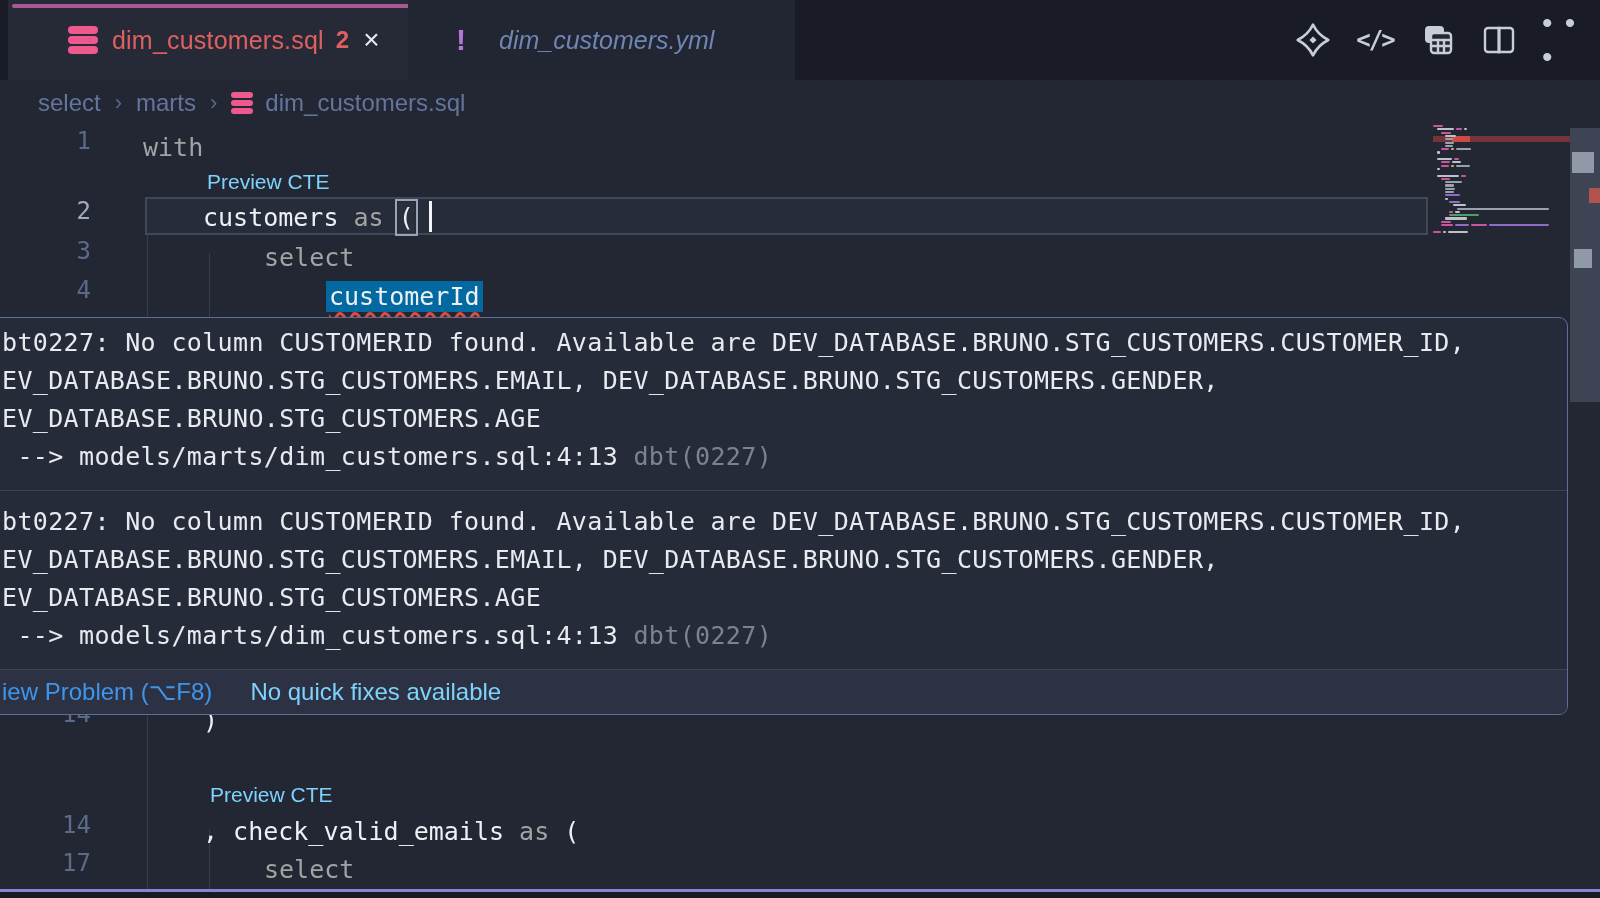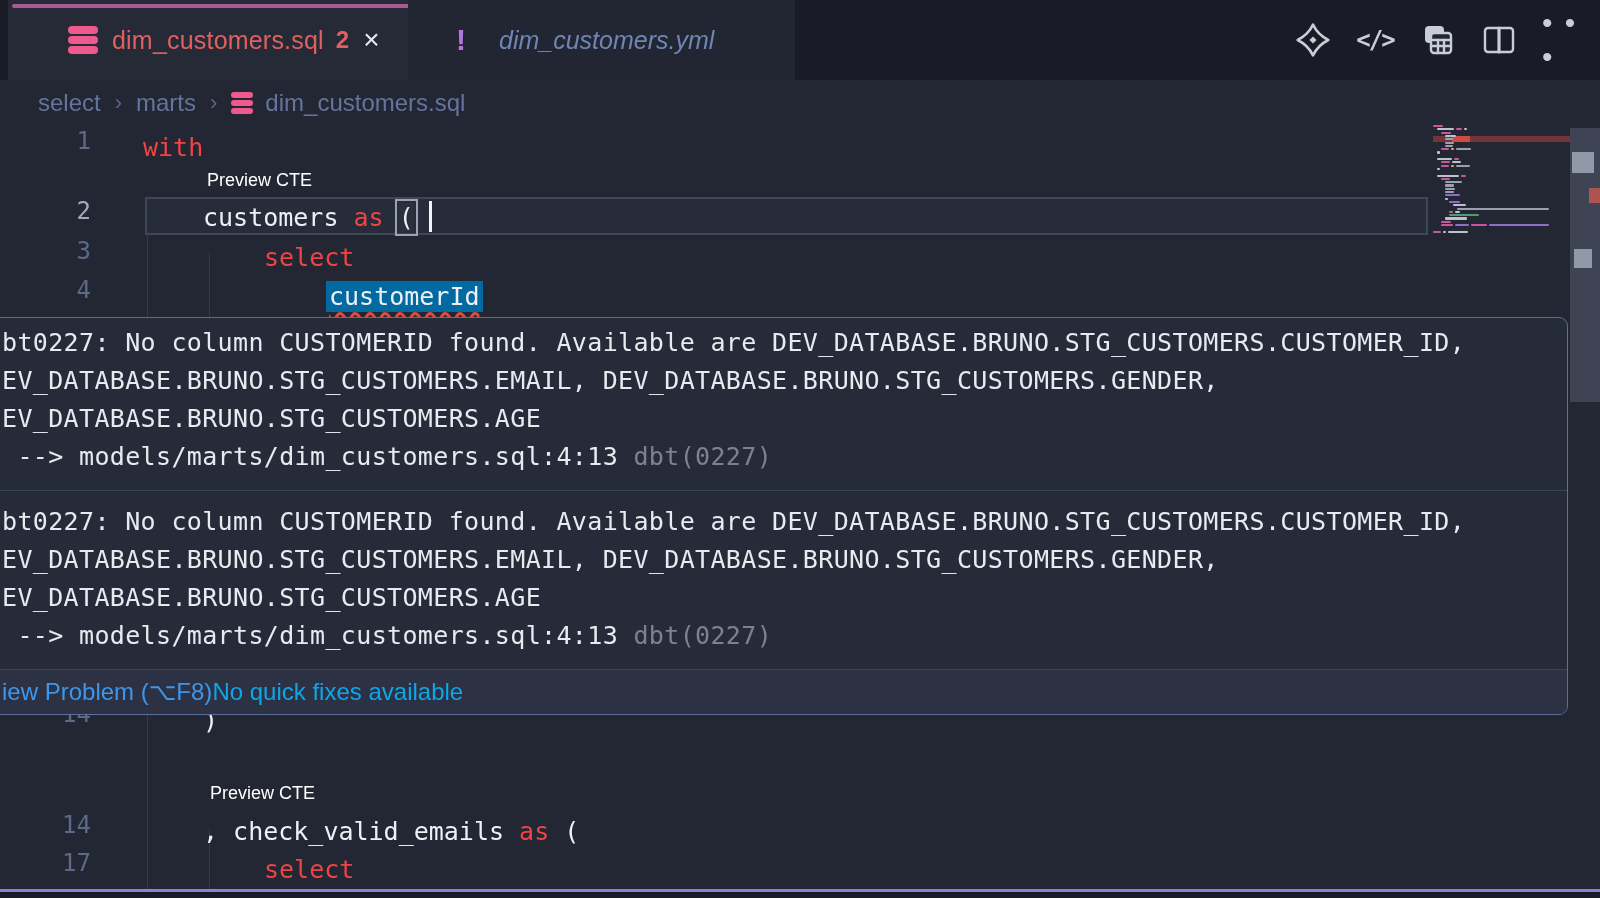--- a/index.html
+++ b/index.html
@@ -34,22 +34,22 @@
   .crumb-sep { font-size:22px; color:#55678c; margin:0 14px; }
   .breadcrumbs .db-icon { margin-right:12px; }
 
   
   .editor { position:absolute; left:0; top:125px; width:1600px; height:773px; }
   .row { position:absolute; left:0; width:1430px; height:40px; display:flex; align-items:center;
          font-family:"DejaVu Sans Mono", monospace; font-size:25px; color:#edf0f5; white-space:pre; }
   .gutter { position:absolute; left:0; top:0; width:91px; text-align:right; font-size:24px; color:#5b6b87; }
   .gutter.active { color:#a0abc0; }
   .code { position:absolute; left:143px; top:0; height:40px; display:flex; align-items:center; white-space:pre; }
-  .kw { color:#ef4444; }
-  .lens { position:absolute; font-size:18px; color:#ffffff; font-family:"Liberation Sans",sans-serif; }
+  .kw { color:#a3a3a3; }
+  .lens { position:absolute; font-size:21px; color:#7dd3fc; font-family:"Liberation Sans",sans-serif; }
   .cur-line-box { position:absolute; left:145px; width:1283px; height:38px; border:2px solid #3f4859; background:#272c3b; }
   .bracket-box { outline:2px solid #9aa2b4; outline-offset:2px; background:#2b303e; }
   .caret { position:absolute; width:3px; height:31px; background:#f2f4f8; }
   .word-hl { background:#0369a1; padding:1px 3px; text-decoration-line:underline; text-decoration-style:wavy;
              text-decoration-color:#de4b3c; text-decoration-thickness:2.5px; text-underline-offset:7px; }
   .guide { position:absolute; width:1px; background:#353c4d; }
 
   
   .minimap { position:absolute; left:1433px; top:0; width:137px; height:120px; }
   .mm-row { position:absolute; height:2.2px; display:flex; gap:2px; }
@@ -64,21 +64,21 @@
   .hover { position:absolute; left:-16px; top:192px; width:1584px; height:398px; background:#262b3a;
            border:1.5px solid #5e6e96; border-radius:0 9px 9px 0; z-index:9; overflow:hidden; display:flex; flex-direction:column; }
   .hover-block { padding:6px 0 14px 17px; }
   .hover-block.second { padding-top:12px; }
   .hv-line { font-family:"DejaVu Sans Mono", monospace; font-size:25px; letter-spacing:0.35px; color:#e8eaef;
              line-height:38px; white-space:pre; }
   .hv-code { color:#7d828f; }
   .hover-divider { height:1px; background:#3b4254; flex:none; }
   .hover-status { flex:1; background:#2c3243; border-top:1px solid #3c4357; display:flex; align-items:center; padding-left:17px; }
   .hv-link { font-size:24px; color:#3e96ec; cursor:pointer; }
-  .hv-msg { font-size:24px; color:#0ea5e9; }
+  .hv-msg { font-size:24px; color:#7dd3fc; margin-left:38px; }
 
   .bottom-line { position:absolute; left:0; top:889px; width:1600px; height:3px; background:#8d80d6; z-index:20; }
   .bottom-dark { position:absolute; left:0; top:892px; width:1600px; height:6px; background:#191b24; z-index:20; }
 </style>
 </head>
 <body>
 
 <div class="screen">
 
   <div class="tabbar">

